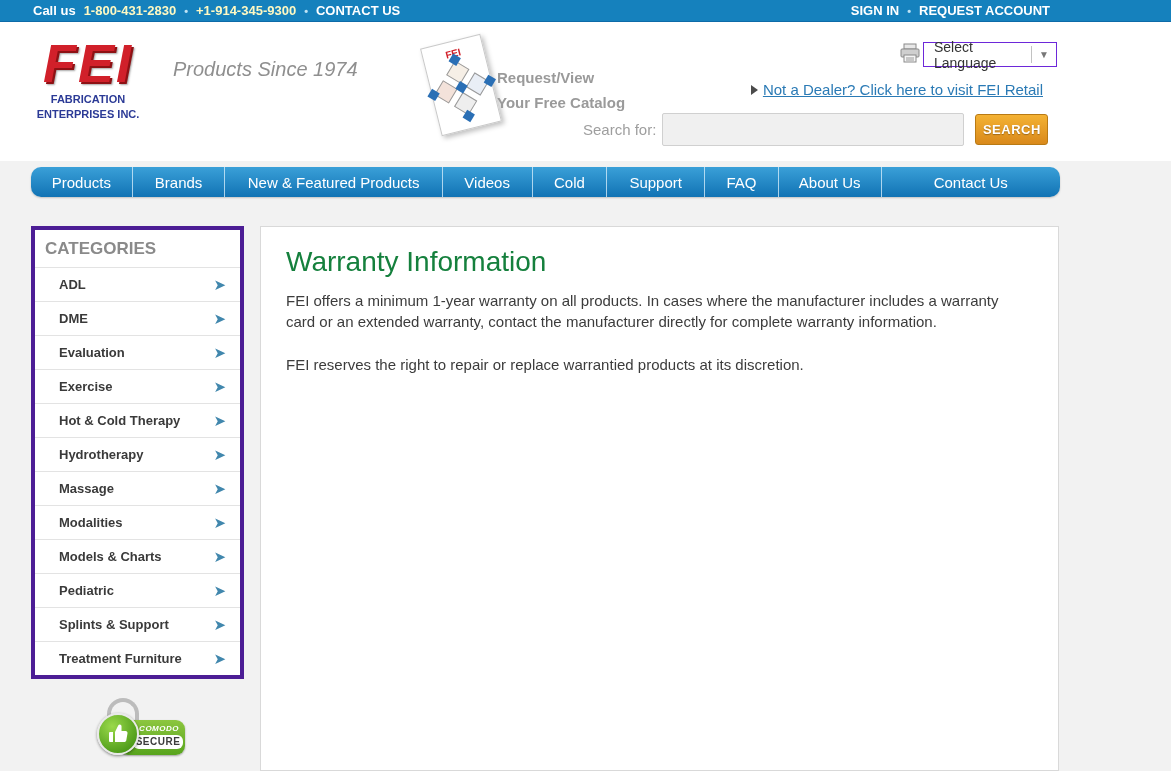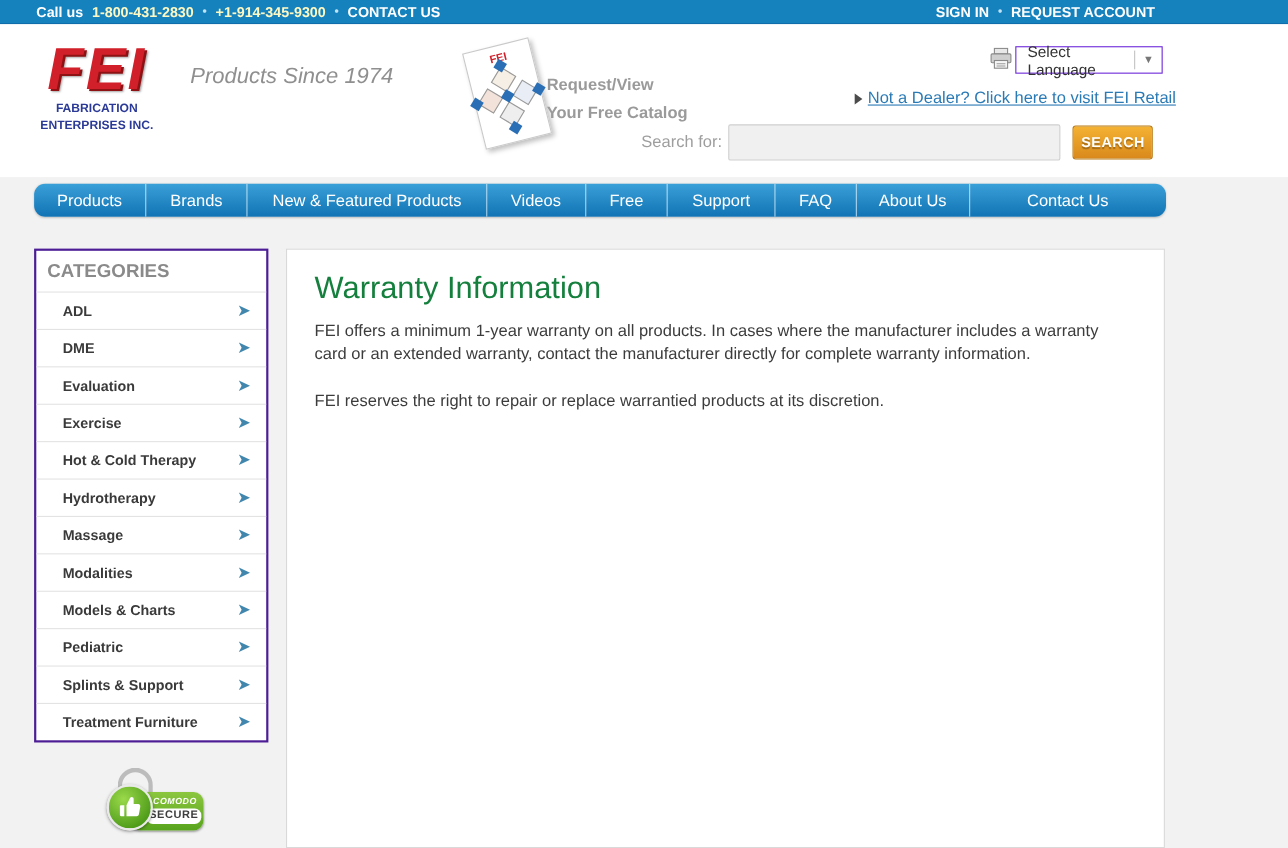--- a/index.html
+++ b/index.html
@@ -40,21 +40,21 @@
   .catalog-text { position:absolute; left:497px; top:43px; font-size:15px; font-weight:bold;
                   color:#9a9a9a; line-height:25px; cursor:pointer; }
 
   .printer { position:absolute; left:900px; top:21px; width:20px; height:20px; cursor:pointer; }
   .langbox { position:absolute; left:923px; top:20px; width:134px; height:25px; background:#fff;
              border:1px solid #6d28d9; display:flex; align-items:center; cursor:pointer; }
   .langbox .lbl { flex:1; font-size:14px; color:#333; padding-left:10px; }
   .langbox .divider { width:1px; height:17px; background:#c2c2c2; }
   .langbox .arr { width:24px; text-align:center; font-size:10px; color:#777; }
 
-  .dealer { position:absolute; right:102px; top:59px; font-size:15px; display:flex; align-items:center; gap:5px; }
+  .dealer { position:absolute; right:128px; top:59px; font-size:15px; display:flex; align-items:center; gap:5px; }
   .dealer .tri { width:0; height:0; border-left:7px solid #4b4b4b; border-top:5px solid transparent;
                  border-bottom:5px solid transparent; }
   .dealer a { color:#2a7ab5; text-decoration:underline; cursor:pointer; }
 
   .searchrow { position:absolute; left:583px; top:91px; display:flex; align-items:center; }
   .searchrow .slabel { font-size:15px; color:#9e9e9e; margin-right:6px; }
   .searchrow input { width:302px; height:33px; background:#f0f0f0; border:1px solid #d0d0d0;
                      border-radius:2px; padding:0 8px; font-size:14px; color:#444; outline:none;
                      font-family:"Liberation Sans", sans-serif; }
   .searchrow button { width:73px; height:31px; margin-left:11px; border:1px solid #b97a14; border-radius:3px;
@@ -70,21 +70,21 @@
                cursor:pointer; border-right:1px solid rgba(220,240,252,.75); }
   .nav .item:last-child { border-right:none; }
   .nav .item:nth-child(1){width:102px;} .nav .item:nth-child(2){width:93px;}
   .nav .item:nth-child(3){width:218px;} .nav .item:nth-child(4){width:90px;}
   .nav .item:nth-child(5){width:75px;} .nav .item:nth-child(6){width:98px;}
   .nav .item:nth-child(7){width:74px;} .nav .item:nth-child(8){width:103px;}
   .nav .item:nth-child(9){width:179px;}
 
   
   .sidebar { position:absolute; left:31px; top:226px; width:213px; background:#fff;
-             border:2px solid #4c1d95; }
+             border:4px solid #4c1d95; }
   .sidebar .title { font-size:17px; font-weight:bold; color:#8a8a8a; padding:9px 10px 8px 10px; }
   .sidebar .item { height:34px; border-top:1px solid #e3e3e3; display:flex; align-items:center;
                    justify-content:space-between; padding:0 14px 0 24px; cursor:pointer; }
   .sidebar .item .lbl { font-size:13px; font-weight:bold; color:#3a3a3a; }
   .sidebar .item .chev { color:#4187ad; font-size:15px; line-height:1; }
 
   
   .main { position:absolute; left:260px; top:226px; width:799px; height:545px; background:#fff;
           border:1px solid #d9d9d9; padding:19px 30px 0 25px; }
   .main h1 { font-size:28px; font-weight:400; color:#15803d; }
@@ -185,21 +185,21 @@
     <input type="text" value="" style="">
     <button>SEARCH</button>
   </div>
 </div>
 
 <div class="nav">
   <div class="item">Products</div>
   <div class="item">Brands</div>
   <div class="item">New &amp; Featured Products</div>
   <div class="item">Videos</div>
-  <div class="item">Free</div>
+  <div class="item">Cold</div>
   <div class="item">Support</div>
   <div class="item">FAQ</div>
   <div class="item">About Us</div>
   <div class="item">Contact Us</div>
 </div>
 
 <div class="sidebar">
   <div class="title">CATEGORIES</div>
   <div class="item">
     <span class="lbl">ADL</span>

